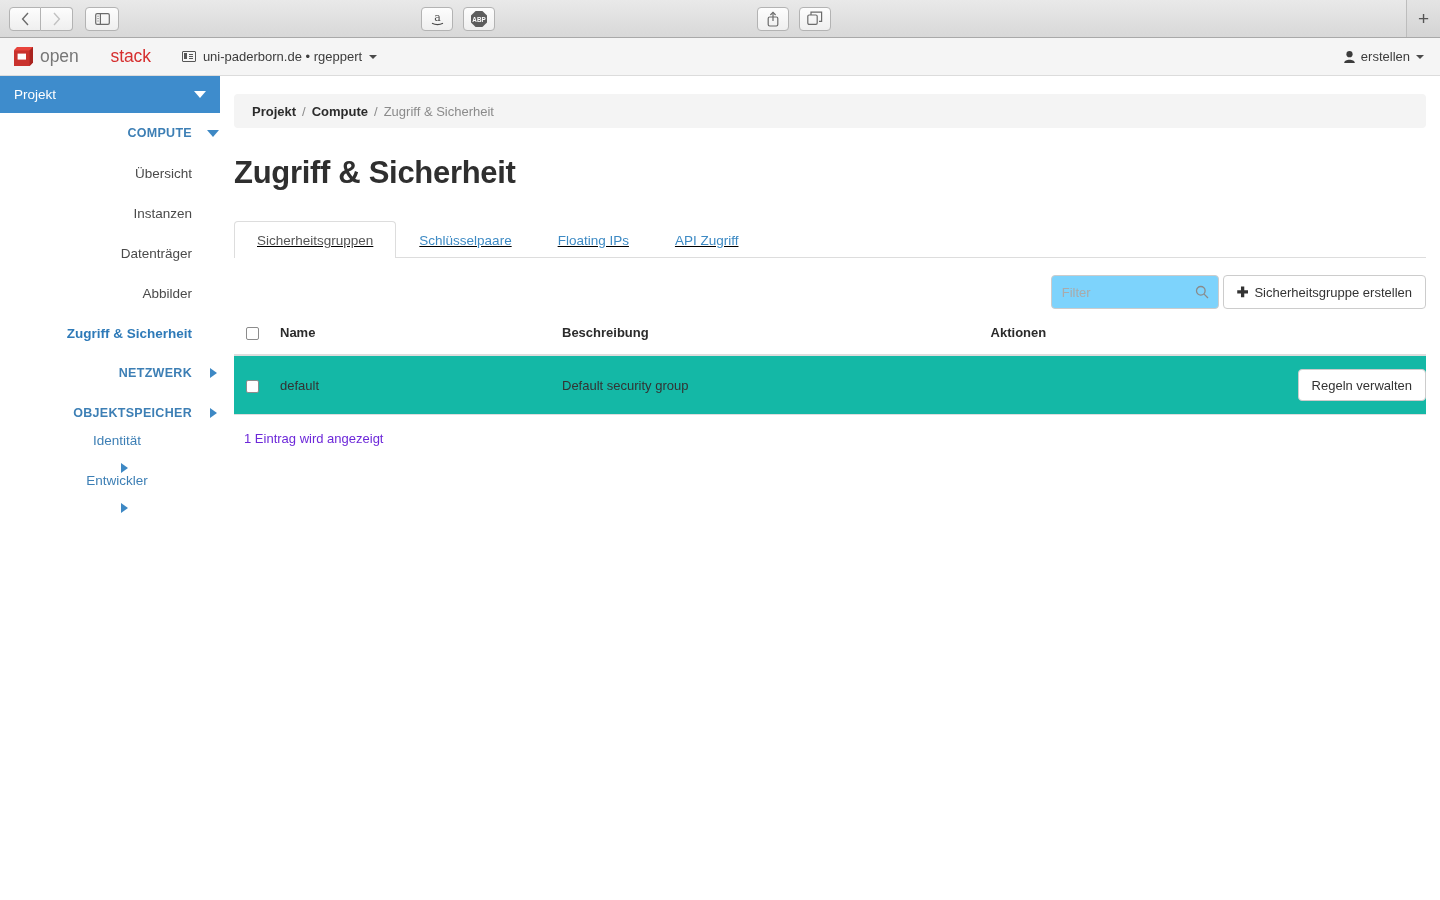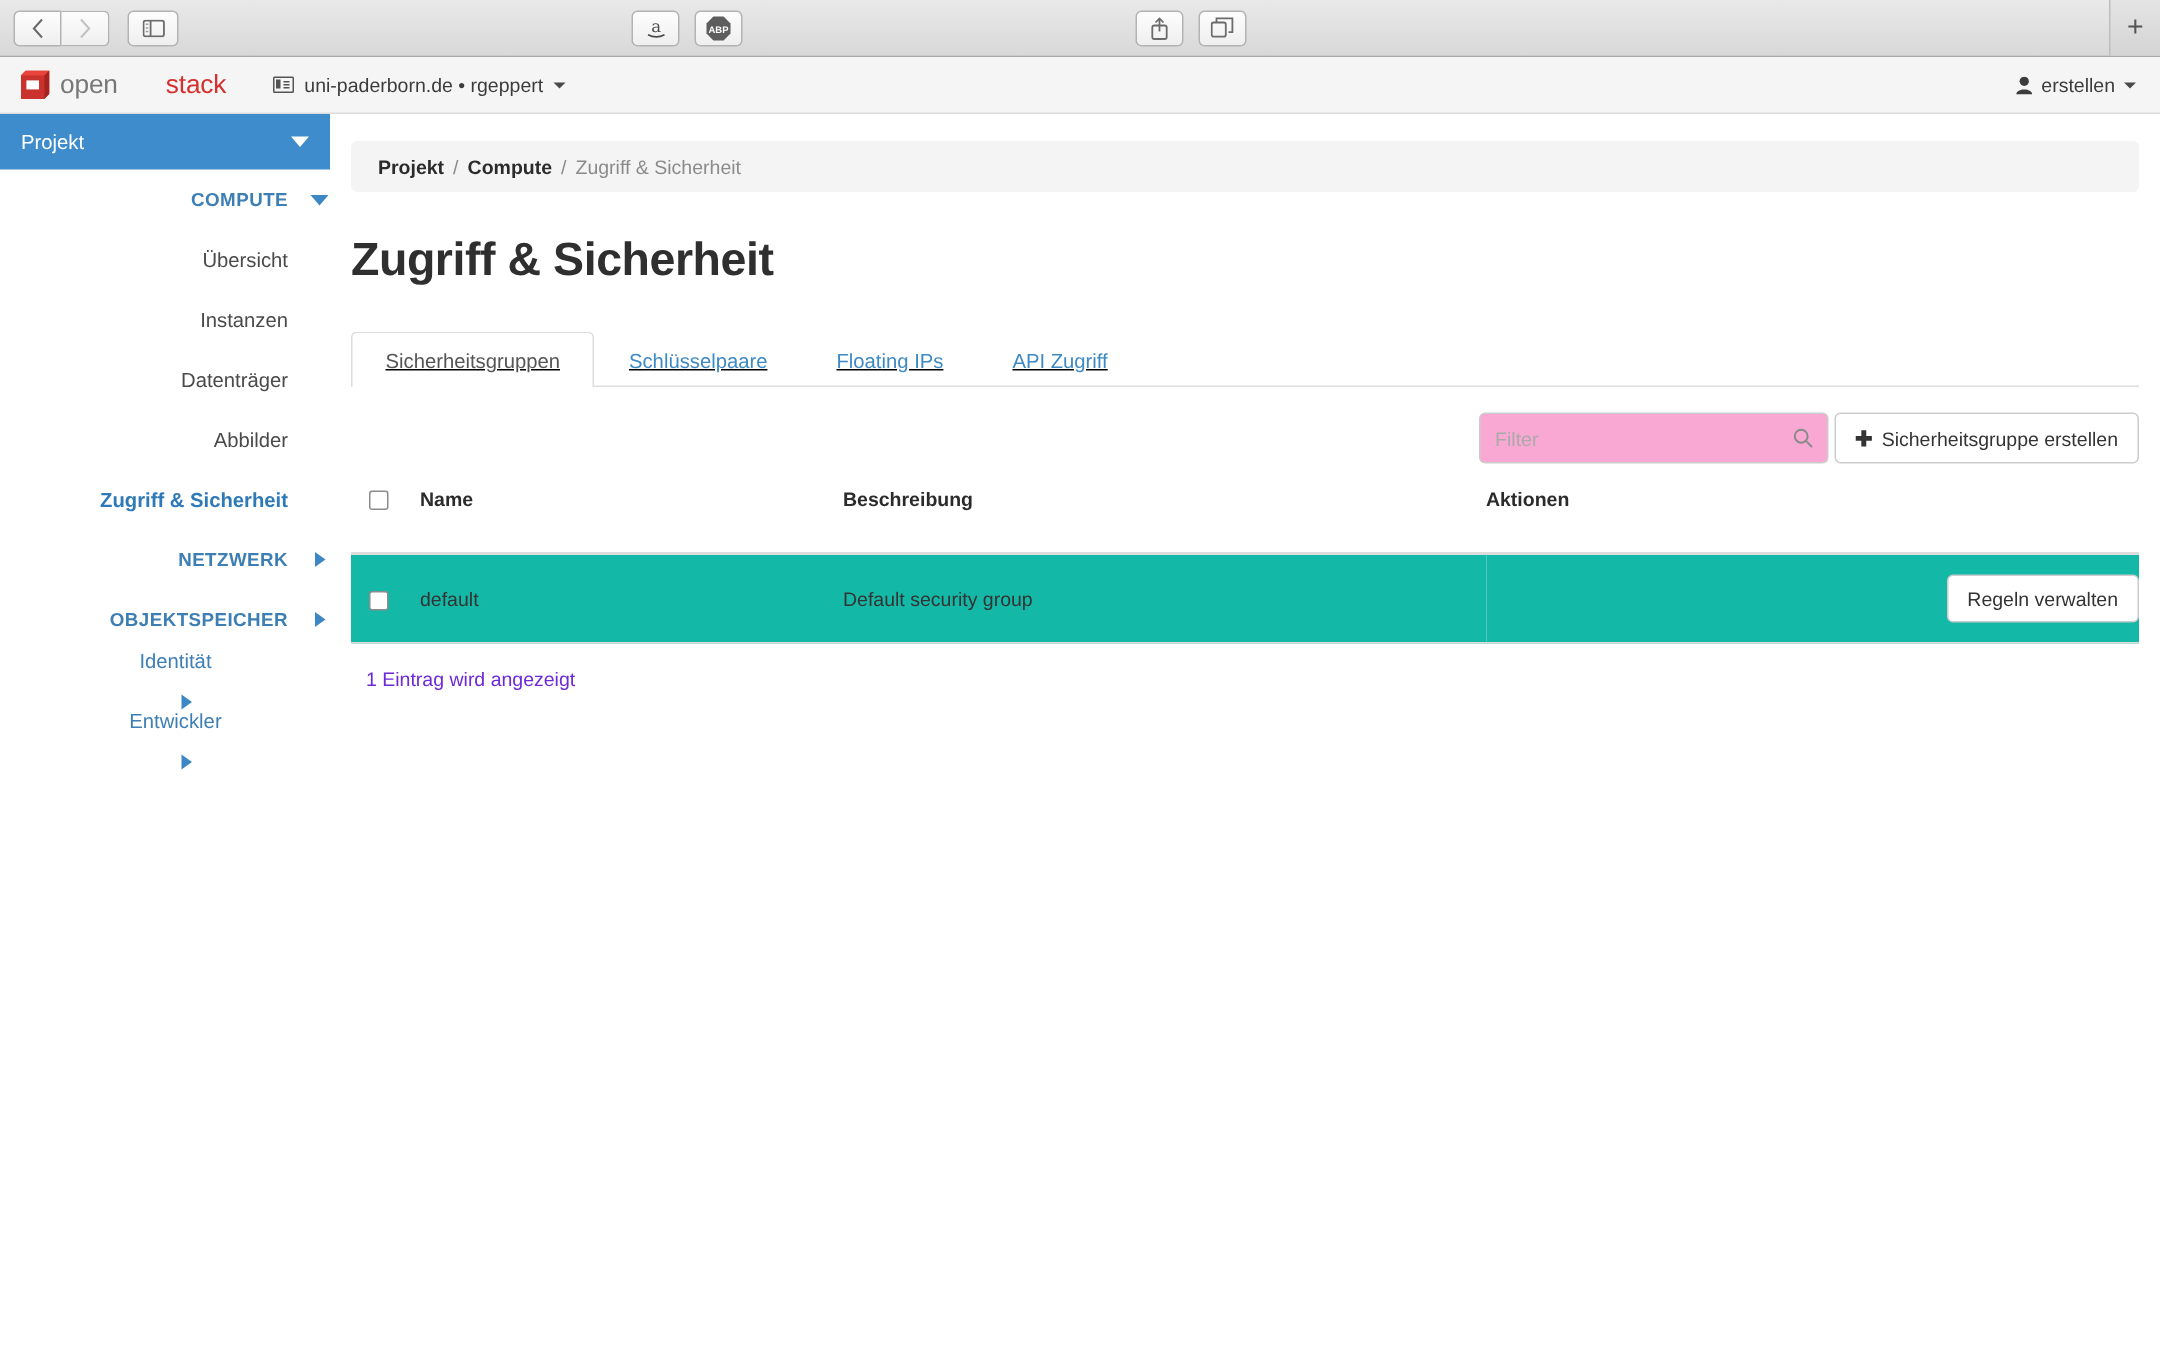--- a/index.html
+++ b/index.html
@@ -174,23 +174,23 @@
     border-radius: 4px 4px 0 0; color: #555555;
   }
 
   
   #table-toolbar {
     display: flex; justify-content: flex-end; align-items: center;
     margin-top: 17px;
     gap: 4px;
   }
   #filter-box {
-    width: 233px; height: 34px;
+    width: 168px; height: 34px;
     border: 1px solid #cccccc; border-radius: 4px;
-    background: #f9a8d4;
+    background: #7dd3fc;
     display: flex; align-items: center; padding: 0 10px;
     position: relative;
     justify-content: flex-end;
   }
   #filter-input {
     border: none; outline: none; width: 100%;
     font-size: 13px; color: #555; font-family: "Liberation Sans", sans-serif;
     background: transparent;
   }
   #filter-input::placeholder { color: #aaaaaa; }
@@ -200,21 +200,21 @@
     display: flex; align-items: center; gap: 6px;
     padding: 0 13px; cursor: pointer;
   }
   .btn-default { background: #ffffff; border: 1px solid #cccccc; color: #333333; }
   .btn-danger { background: #e9a0a0; border: 1px solid #e09696; color: #ffffff; }
 
   
   #table { width: 100%; margin-top: 16px; border-collapse: collapse; }
   #table thead th {
     text-align: left; font-size: 13px; font-weight: bold; color: #2b2b2b;
-    padding: 0 0 28px 0; border-bottom: 2px solid #dddddd;
+    padding: 0 0 14px 0; border-bottom: 2px solid #dddddd;
   }
   #table tbody td {
     font-size: 13px; color: #333333;
     padding: 13px 0; background: #14b8a6;
     border-bottom: 1px solid #dddddd;
   }
   .col-check { width: 46px; padding-left: 12px !important; }
   .col-name { width: 282px; }
   .col-desc { }
   .col-actions { text-align: right; padding-right: 0 !important; }

